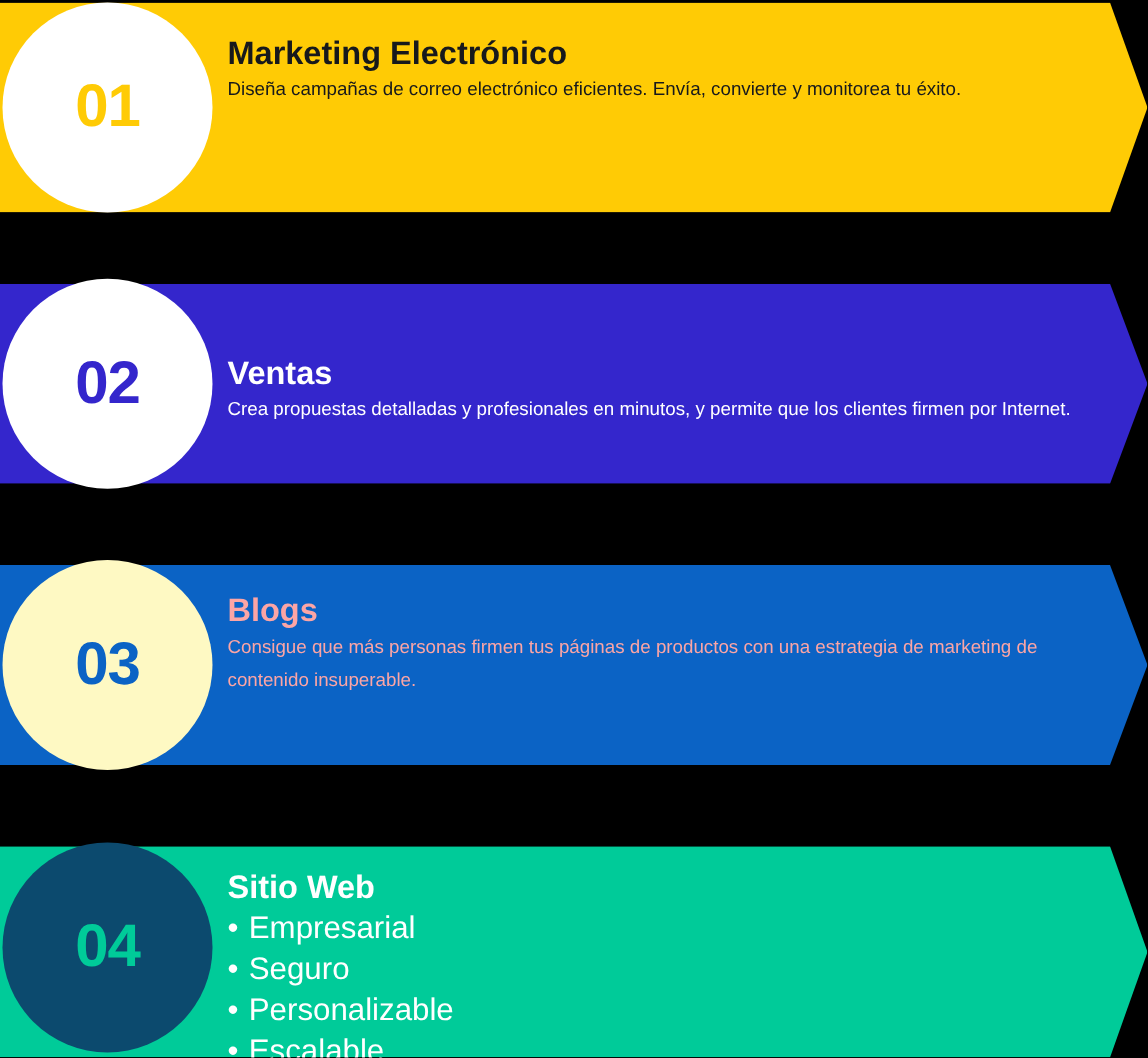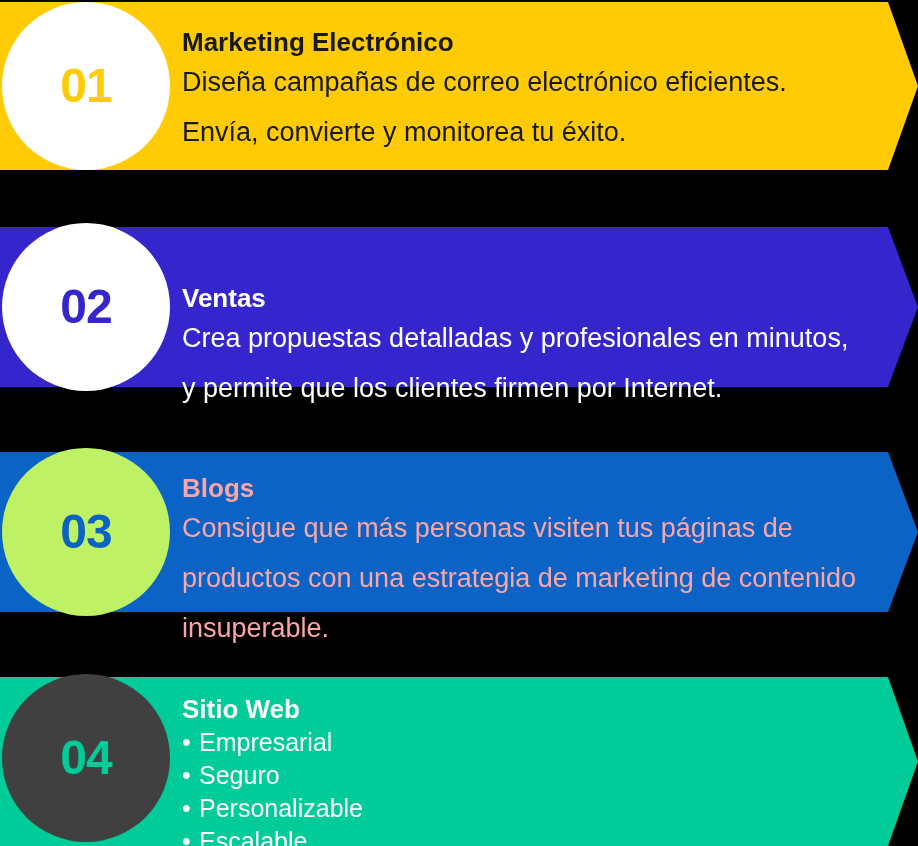--- a/index.html
+++ b/index.html
@@ -68,21 +68,21 @@
     right: 40px;
     z-index: 2;
   }
   .step-title {
     font-size: 26px;
     font-weight: 700;
     line-height: 1.18;
     margin: 0;
   }
   .step-desc {
-    font-size: 27px;
+    font-size: 15px;
     font-weight: 500;
     line-height: 1.85;
     margin: 0;
     max-width: 680px;
   }
 
   .bullet-list {
     list-style: none;
     margin: 0;
     padding: 0;
@@ -141,32 +141,32 @@
       <span class="badge-number" style="color: rgb(52, 38, 204);">02</span>
     </div>
     <div class="content" style="color: rgb(255, 255, 255); margin-top: 36px;">
       <h2 class="step-title">Ventas</h2>
       <p class="step-desc">Crea propuestas detalladas y profesionales en minutos, y permite que los clientes firmen por Internet.</p>
     </div>
   </section>
 
   <section class="step" id="step-3">
     <div class="bar" style="background: rgb(11, 99, 197);"></div>
-    <div class="badge" style="background: #bef264;">
+    <div class="badge" style="background: #fef9c3;">
       <span class="badge-number" style="color: rgb(11, 99, 197);">03</span>
     </div>
     <div class="content" style="color: #fca5a5;">
       <h2 class="step-title">Blogs</h2>
-      <p class="step-desc">Consigue que más personas visiten tus páginas de productos con una estrategia de marketing de contenido insuperable.</p>
+      <p class="step-desc">Consigue que más personas firmen tus páginas de productos con una estrategia de marketing de contenido insuperable.</p>
     </div>
   </section>
 
   <section class="step" id="step-4">
     <div class="bar" style="background: rgb(0, 203, 153);"></div>
-    <div class="badge" style="background: #404040;">
+    <div class="badge" style="background: #0c4a6e;">
       <span class="badge-number" style="color: rgb(0, 203, 153);">04</span>
     </div>
     <div class="content" style="color: rgb(255, 255, 255);">
       <h2 class="step-title">Sitio Web</h2>
       <ul class="bullet-list" id="step-4-bullets">
           <li>Empresarial</li>
           <li>Seguro</li>
           <li>Personalizable</li>
           <li>Escalable</li>
         </ul>

